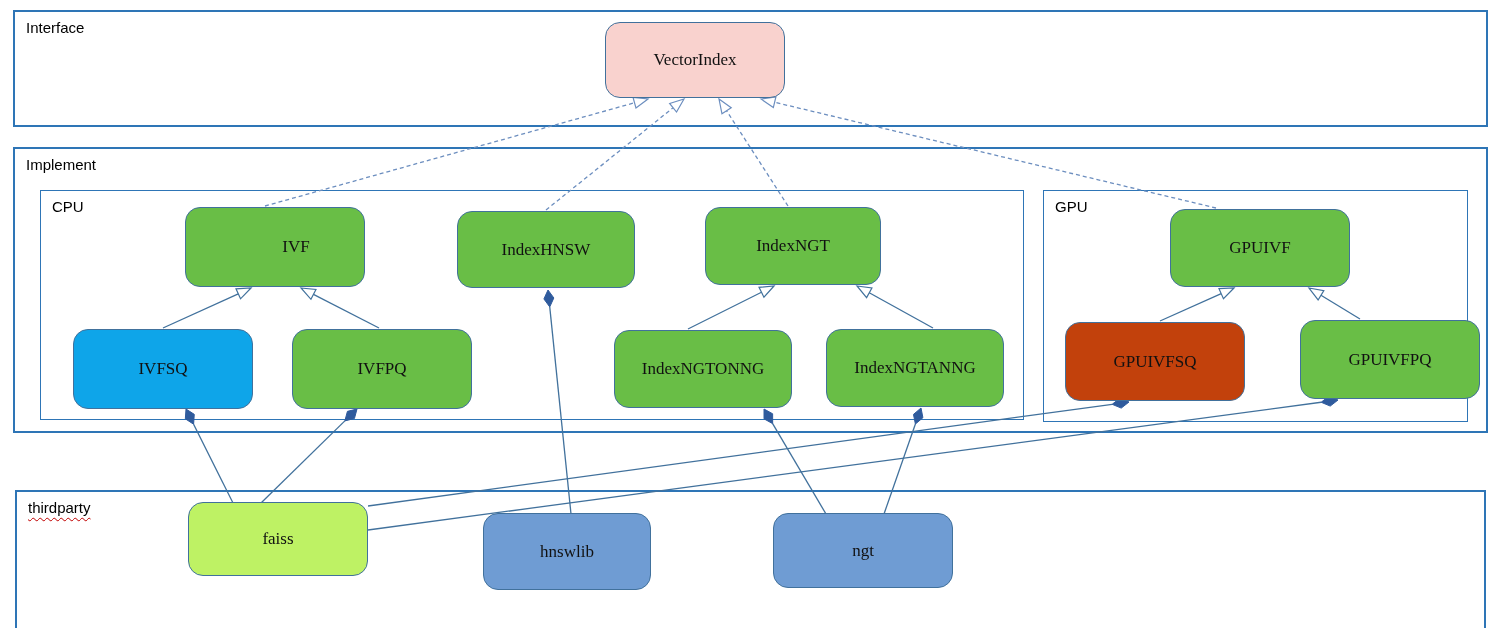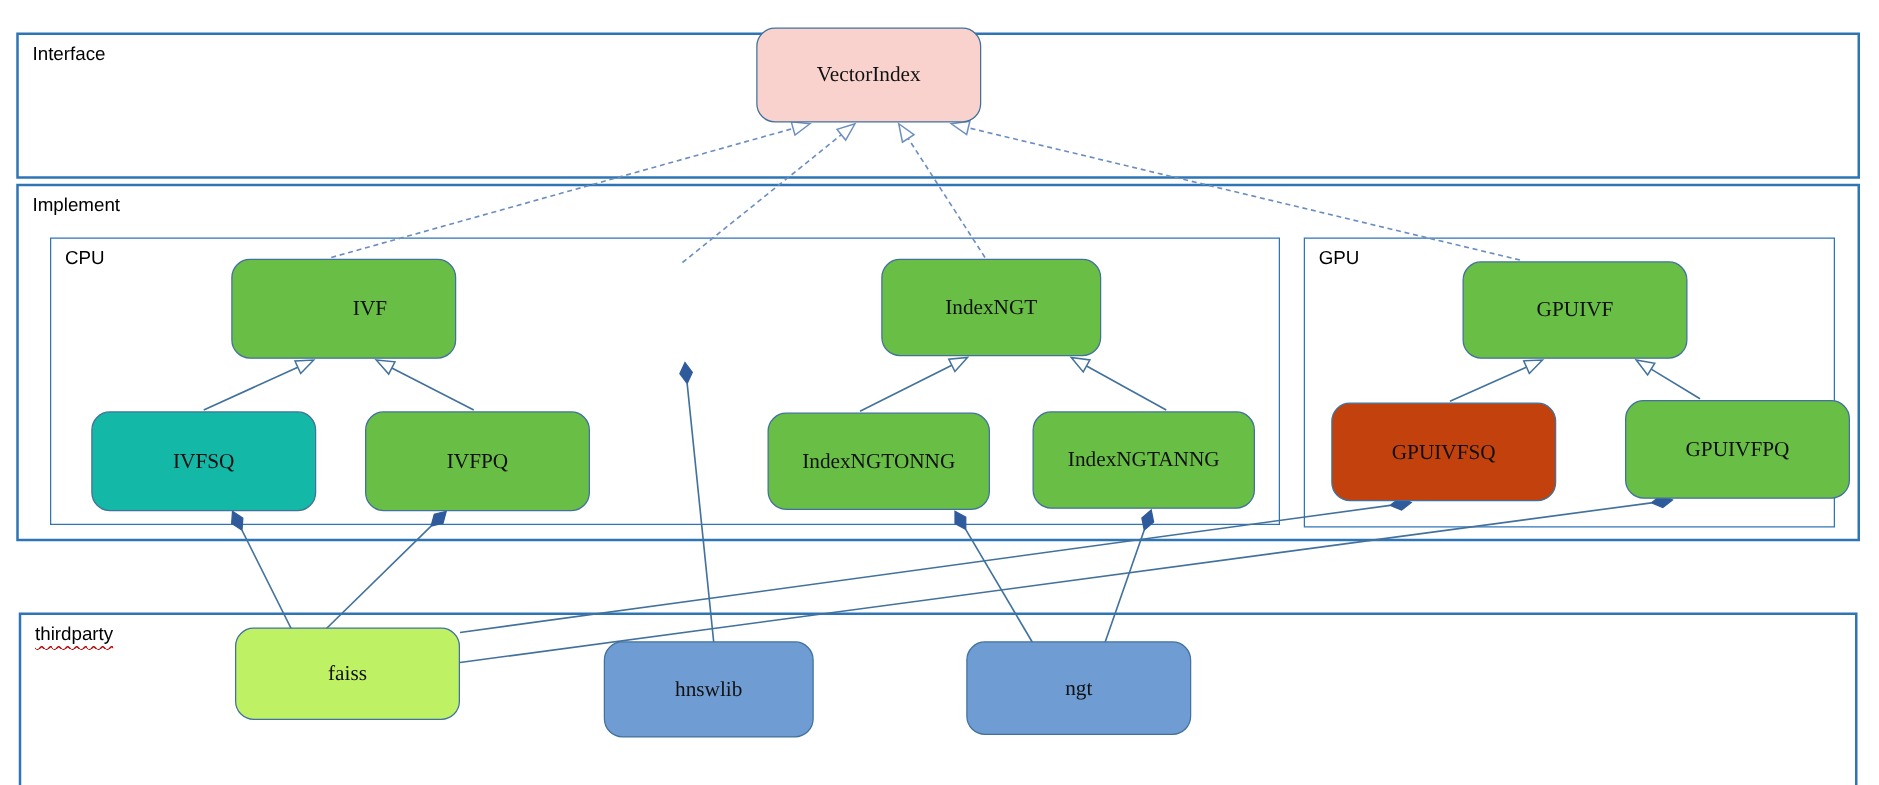--- a/index.html
+++ b/index.html
@@ -43,21 +43,21 @@
     font-size:17px;
     color:#111;
     z-index:3;
   }
 </style>
 </head>
 <body>
 
 <div class="stage" id="stage">
 
-  <div class="container" style="left:13px;top:26px;width:1475px;height:117px;">
+  <div class="container" style="left:13px;top:10px;width:1475px;height:117px;">
     <span class="container-label">Interface</span>
   </div>
 
   <div class="container" style="left:13px;top:147px;width:1475px;height:286px;">
     <span class="container-label">Implement</span>
   </div>
 
   <div class="container inner" style="left:40px;top:190px;width:984px;height:230px;">
     <span class="container-label">CPU</span>
   </div>
@@ -136,22 +136,23 @@
         <polygon points="764,409 772.6272991839799,413.77699788466566 772.6437008934552,423.63852570665784 764.0164017094753,418.86152782199224" fill="#2F5B9D" stroke="#2F5B9D"></polygon>
       </g>
       <g>
         <line x1="884" y1="514" x2="915.3975341180203" y2="424.05030766188776" stroke="#41719C" stroke-width="1.3"></line>
         <polygon points="921,408 922.9194457830948,417.67293791387914 915.3975341180203,424.05030766188776 913.4780883349255,414.3773697480087" fill="#2F5B9D" stroke="#2F5B9D"></polygon>
       </g>
     </svg>
 
 <div class="node" style="left: 605px; top: 22px; width: 180px; height: 76px; background: rgb(249, 210, 206);">VectorIndex</div>
     <div class="node" style="left: 185px; top: 207px; width: 180px; height: 80px; background: rgb(105, 190, 70); padding-left: 42px;">IVF</div>
+    <div class="node" style="left: 457px; top: 211px; width: 178px; height: 77px; background: rgb(105, 190, 70);">IndexHNSW</div>
     <div class="node" style="left: 705px; top: 207px; width: 176px; height: 78px; background: rgb(105, 190, 70);">IndexNGT</div>
-    <div class="node" style="left: 73px; top: 329px; width: 180px; height: 80px; background: #14b8a6;">IVFSQ</div>
+    <div class="node" style="left: 73px; top: 329px; width: 180px; height: 80px; background: #0ea5e9;">IVFSQ</div>
     <div class="node" style="left: 292px; top: 329px; width: 180px; height: 80px; background: rgb(105, 190, 70);">IVFPQ</div>
     <div class="node" style="left: 614px; top: 330px; width: 178px; height: 78px; background: rgb(105, 190, 70);">IndexNGTONNG</div>
     <div class="node" style="left: 826px; top: 329px; width: 178px; height: 78px; background: rgb(105, 190, 70);">IndexNGTANNG</div>
     <div class="node" style="left: 1170px; top: 209px; width: 180px; height: 78px; background: rgb(105, 190, 70);">GPUIVF</div>
     <div class="node" style="left: 1065px; top: 322px; width: 180px; height: 79px; background: #c2410c;">GPUIVFSQ</div>
     <div class="node" style="left: 1268px; top: 320px; width: 180px; height: 79px; background: rgb(105, 190, 70); margin-left: 32px;">GPUIVFPQ</div>
     <div class="node" style="left: 188px; top: 502px; width: 180px; height: 74px; background: #bef264;">faiss</div>
     <div class="node" style="left: 483px; top: 513px; width: 168px; height: 77px; background: rgb(111, 156, 211);">hnswlib</div>
     <div class="node" style="left: 773px; top: 513px; width: 180px; height: 75px; background: rgb(111, 156, 211);">ngt</div>
   </div>

